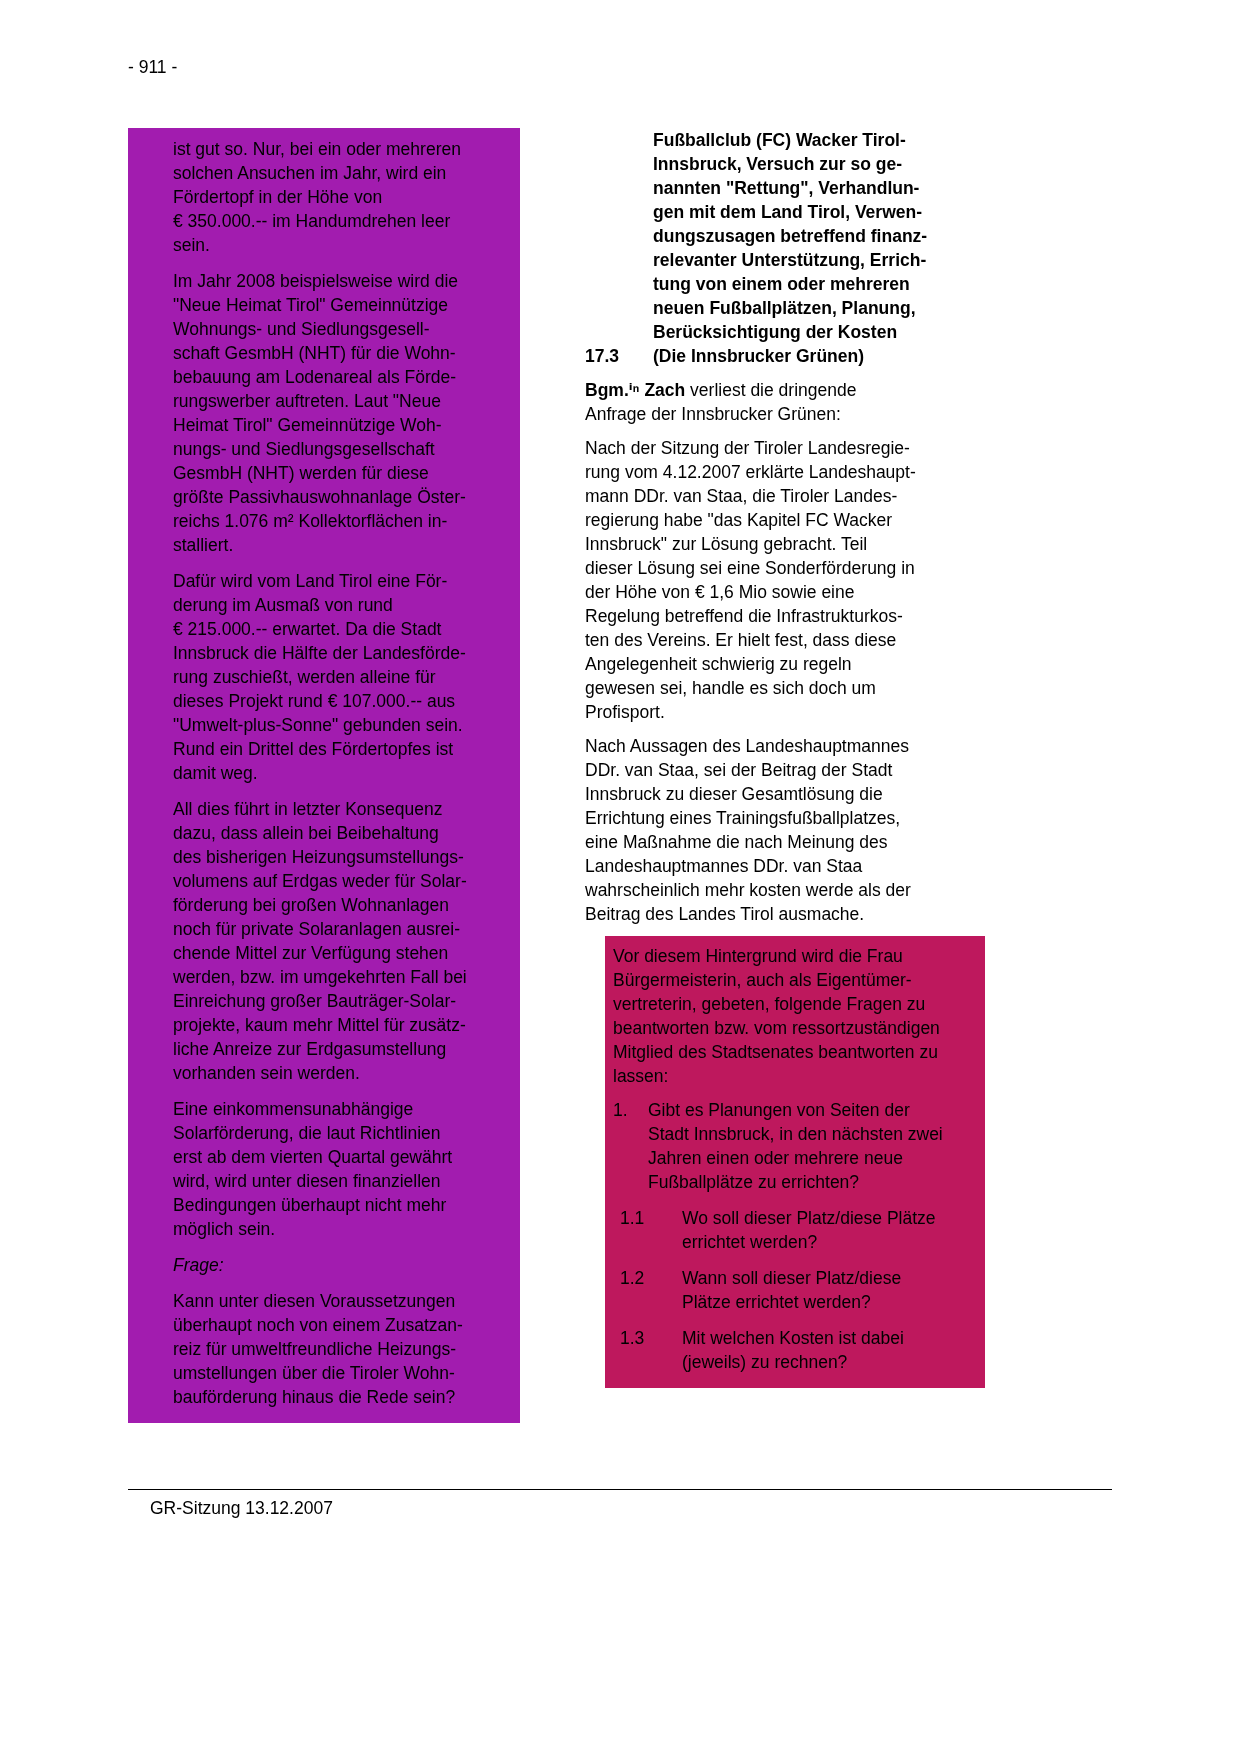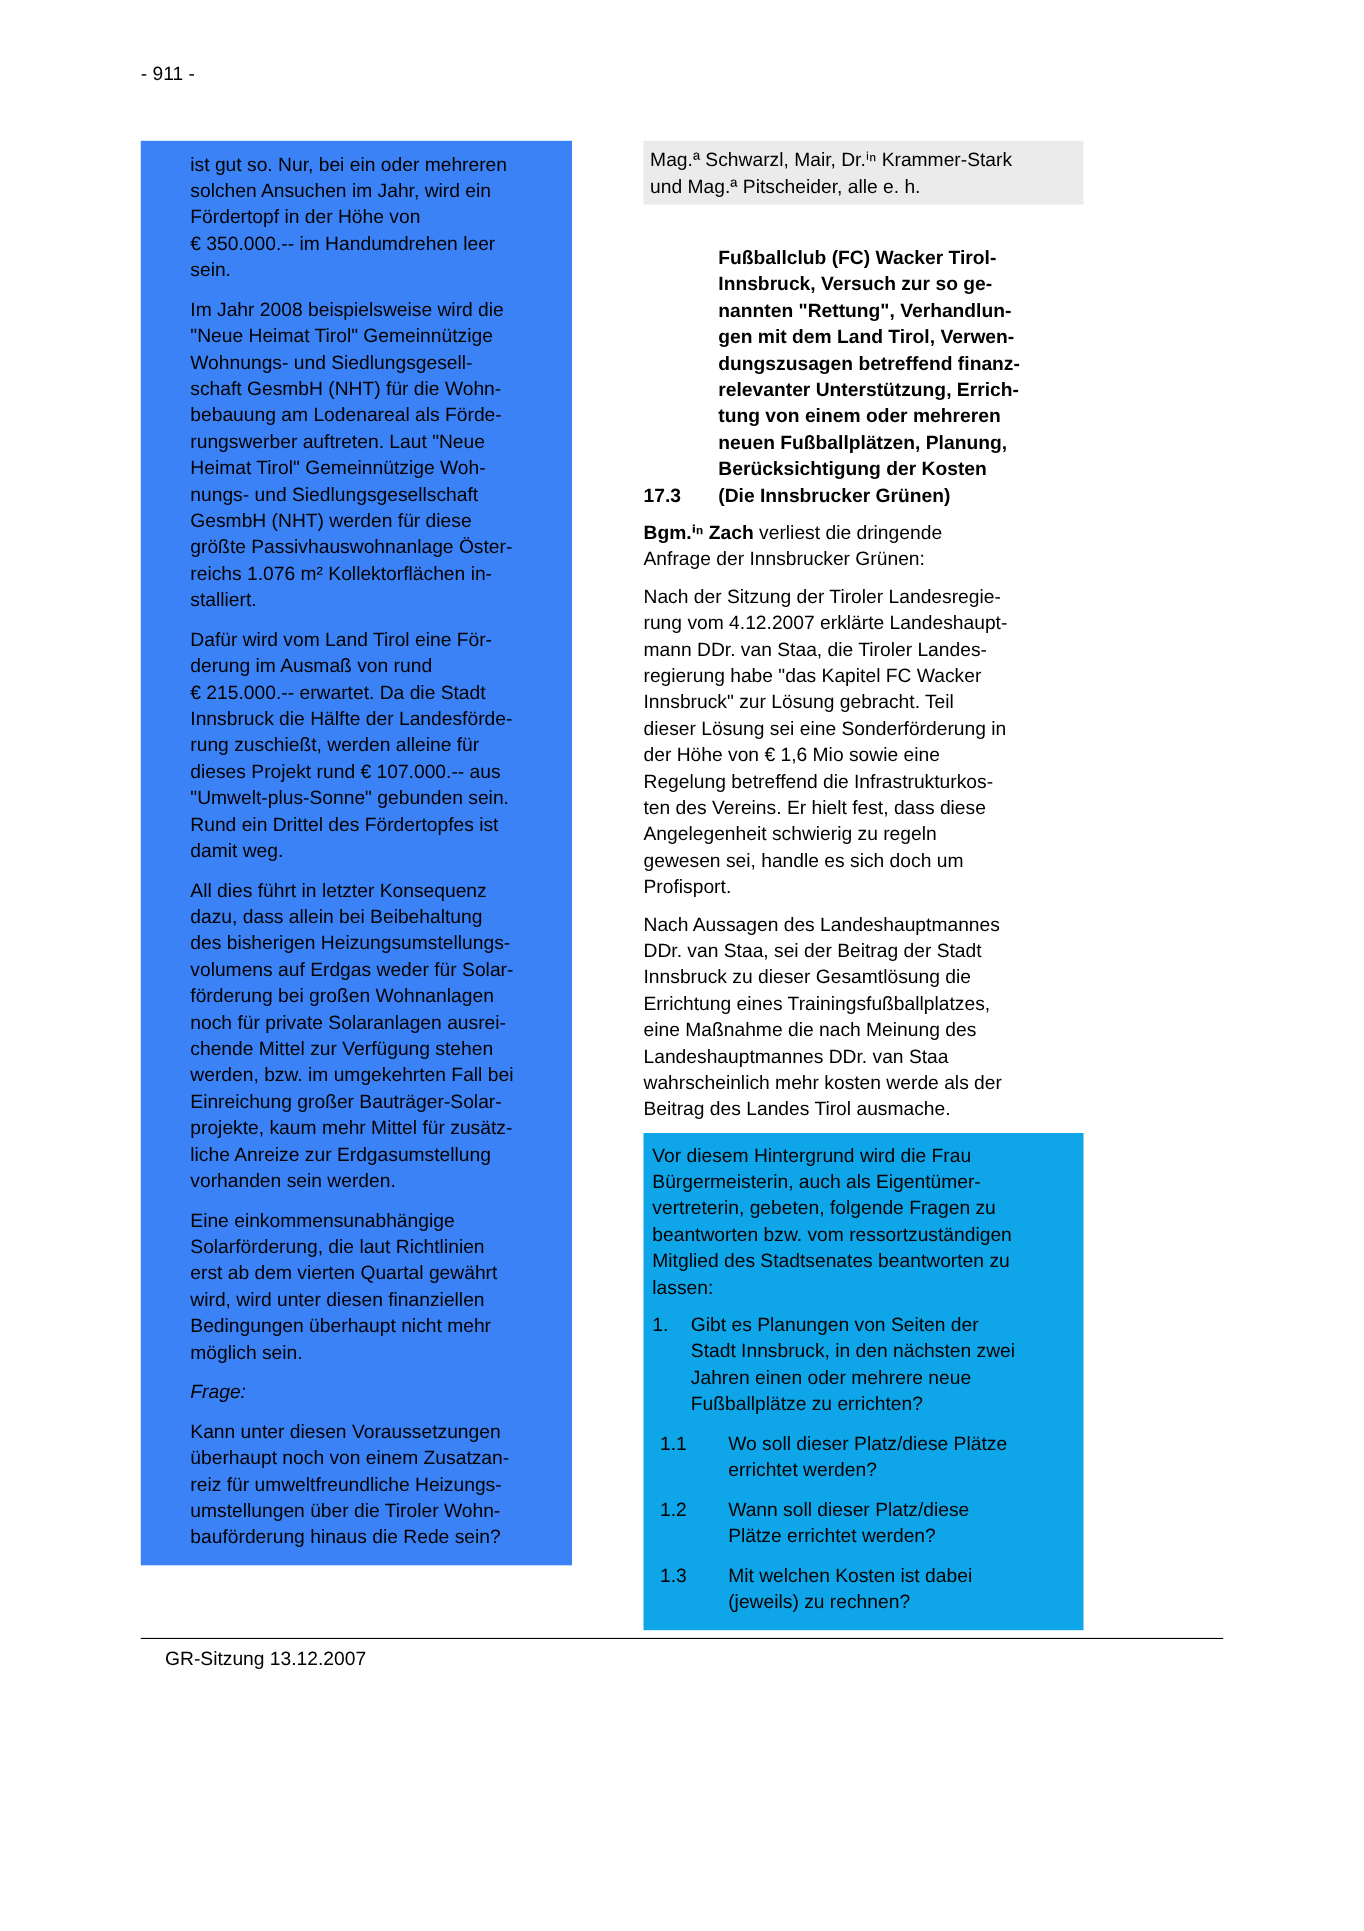--- a/index.html
+++ b/index.html
@@ -27,44 +27,45 @@
     top: 128px;
     width: 392px;
   }
   .col-right {
     position: absolute;
     left: 585px;
     top: 128px;
     width: 400px;
   }
   .quote-block {
-    background: #3b82f6;
+    background: #a21caf;
     padding: 9px 8px 14px 45px;
   }
   .quote-block p + p { margin-top: 12px; }
   .frage { font-style: italic; }
   .signatories {
     background: #ebebeb;
     padding: 5px 6px;
     margin-bottom: 36px;
   }
   .section-heading {
     display: flex;
     font-weight: bold;
     margin-bottom: 10px;
     align-items: flex-end;
   }
   .sec-num { width: 68px; flex-shrink: 0; }
   .sec-title { flex: 1; }
   .speaker-para { margin-bottom: 10px; }
   .body-para { margin-bottom: 10px; }
   .questions-block {
-    background: #0ea5e9;
+    background: #be185d;
     padding: 8px 8px 14px 8px;
     margin-top: 2px;
+    margin-left: 20px;
   }
   .question {
     display: flex;
     margin-top: 10px;
   }
   .question.q-sub { margin-left: 7px; margin-top: 12px; }
   .q-num { width: 35px; flex-shrink: 0; }
   .q-sub .q-num { width: 62px; }
   .q-text { flex: 1; }
   .footer-rule {
@@ -134,22 +135,20 @@
     <p class="pre frage">Frage:</p>
     <p class="pre">Kann unter diesen Voraussetzungen
 überhaupt noch von einem Zusatzan-
 reiz für umweltfreundliche Heizungs-
 umstellungen über die Tiroler Wohn-
 bauförderung hinaus die Rede sein?</p>
   </div>
 </div>
 
 <div class="col-right">
-  <div class="signatories pre">Mag.ª Schwarzl, Mair, Dr.ⁱⁿ Krammer-Stark
-und Mag.ª Pitscheider, alle e. h.</div>
 
   <div class="section-heading">
     <span class="sec-num">17.3</span>
     <span class="sec-title pre">Fußballclub (FC) Wacker Tirol-
 Innsbruck, Versuch zur so ge-
 nannten "Rettung", Verhandlun-
 gen mit dem Land Tirol, Verwen-
 dungszusagen betreffend finanz-
 relevanter Unterstützung, Errich-
 tung von einem oder mehreren

